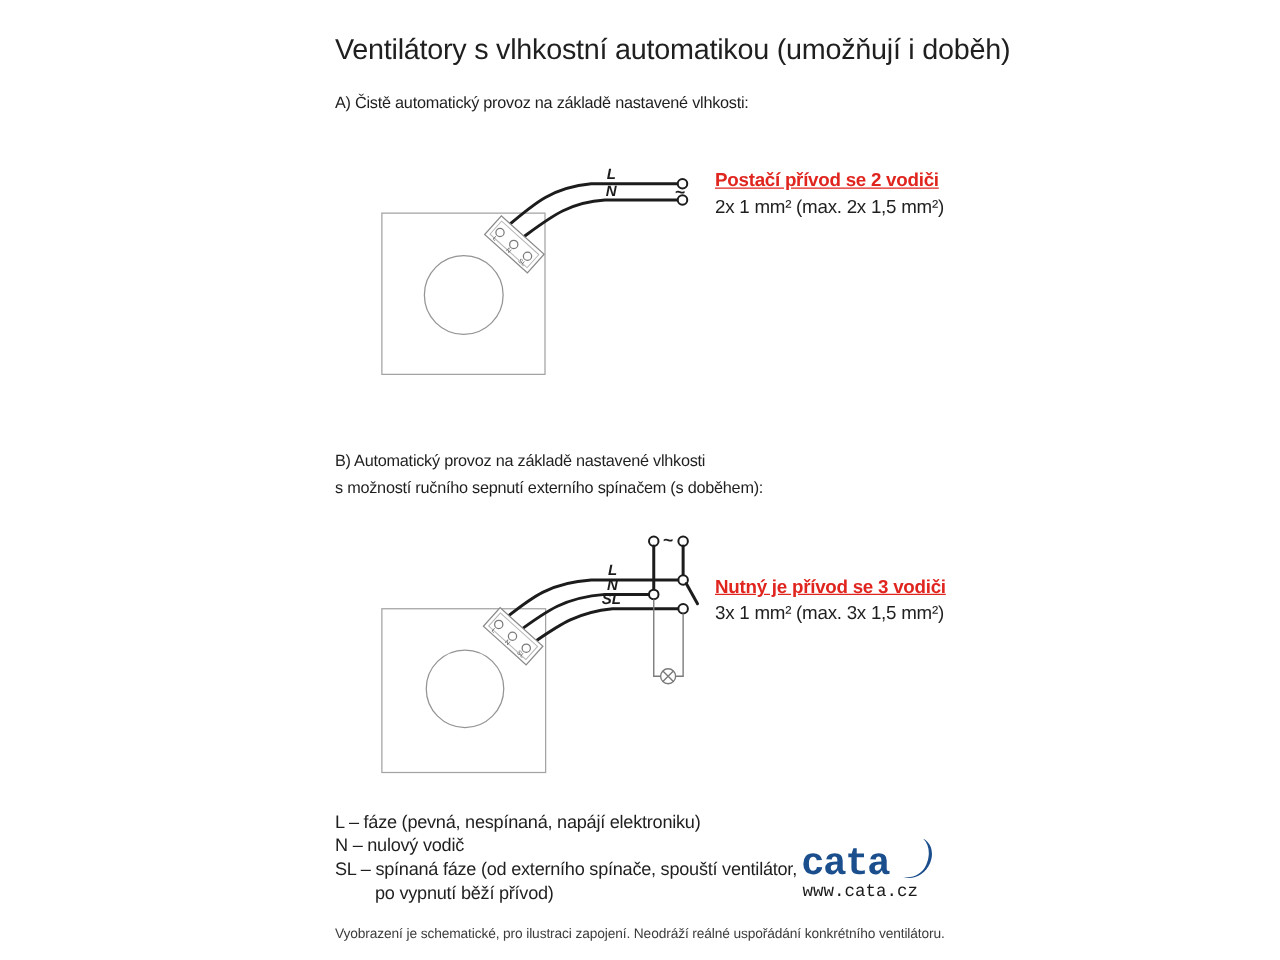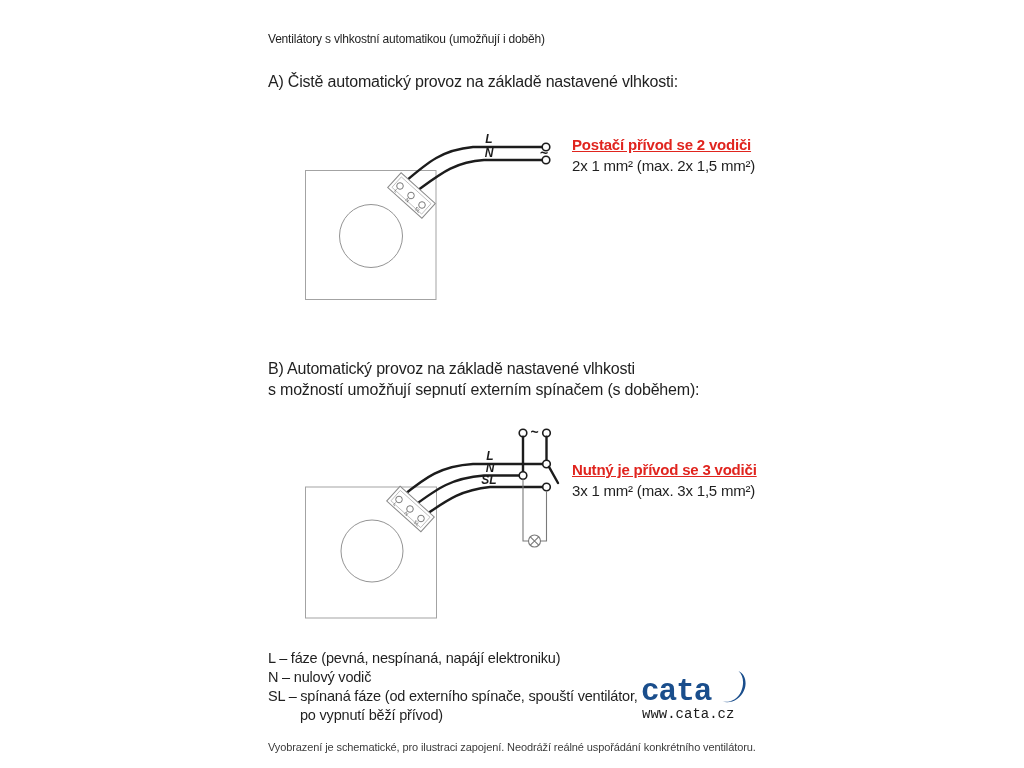--- a/index.html
+++ b/index.html
@@ -1,22 +1,22 @@
 <!DOCTYPE html>
 <html lang="cs"><head>
 <meta charset="utf-8">
 <style>
   html,body{margin:0;padding:0;background:#fff;}
   .page{
     position:relative;width:1024px;height:768px;background:#ffffff;
     font-family:"Liberation Sans", sans-serif;color:#1f1f1f;overflow:hidden;
   }
   .abs{position:absolute;}
-  .page-title{left:268px;top:28px;font-size:12px;line-height:22px;letter-spacing:-0.2px;}
-  .section-heading{left:268px;font-size:16px;line-height:21px;letter-spacing:-0.2px;}
+  .page-title{left:268px;top:28px;font-size:23px;line-height:22px;letter-spacing:-0.2px;}
+  .section-heading{left:268px;font-size:13px;line-height:21px;letter-spacing:-0.2px;}
   .heading-a{top:71px;}
   .heading-b{top:358px;}
   .note{width:260px;}
   .note-a{left:572px;top:136px;}
   .note-b{left:572px;top:461px;}
   .note-title{font-size:15px;font-weight:bold;color:#e0241e;line-height:18px;letter-spacing:-0.2px;text-decoration:underline;}
   .note-spec{font-size:15px;line-height:18px;margin-top:3px;letter-spacing:-0.2px;}
   .legend{left:268px;top:649px;font-size:14.5px;line-height:19px;letter-spacing:-0.2px;}
   .legend-line-indent{padding-left:32px;}
   .brand{left:641px;top:670px;width:130px;height:52px;font-family:Liberation Mono, monospace;}
@@ -49,21 +49,21 @@
 
   <div class="abs section-heading heading-a">A) Čistě automatický provoz na základě nastavené vlhkosti:</div>
 
   <div class="abs note note-a">
     <div class="note-title">Postačí přívod se 2 vodiči</div>
     <div class="note-spec">2x 1 mm² (max. 2x 1,5 mm²)</div>
   </div>
 
   <div class="abs section-heading heading-b">
     <div>B) Automatický provoz na základě nastavené vlhkosti</div>
-    <div>s možností umožňují sepnutí externím spínačem (s doběhem):</div>
+    <div>s možností ručního sepnutí externího spínačem (s doběhem):</div>
   </div>
 
   <div class="abs note note-b">
     <div class="note-title">Nutný je přívod se 3 vodiči</div>
     <div class="note-spec">3x 1 mm² (max. 3x 1,5 mm²)</div>
   </div>
 
   <div class="abs legend">
     <div>L – fáze (pevná, nespínaná, napájí elektroniku)</div>
     <div>N – nulový vodič</div>

